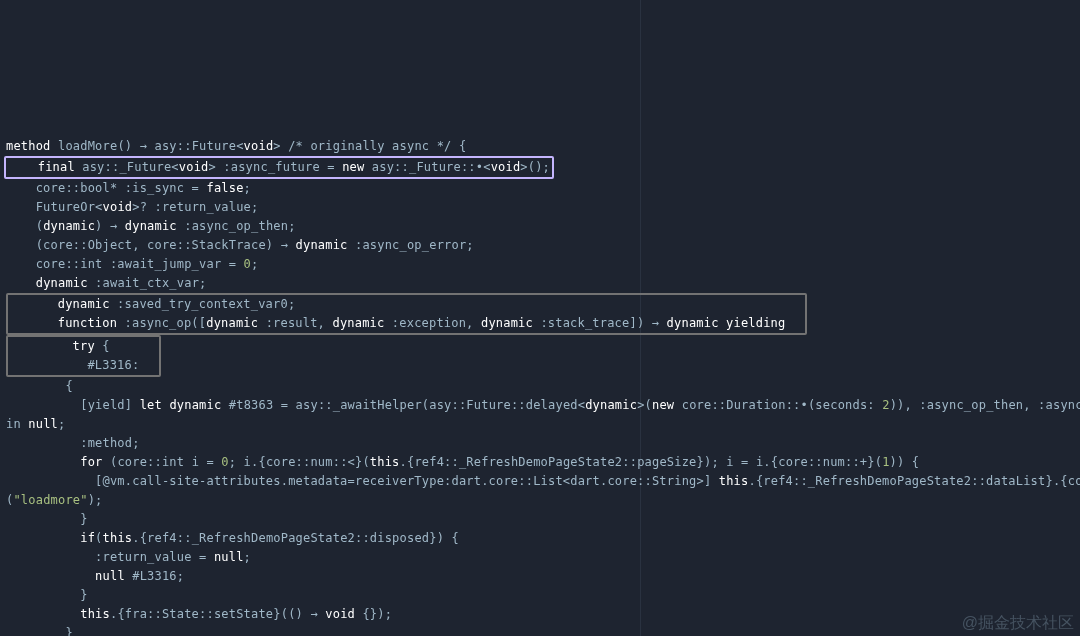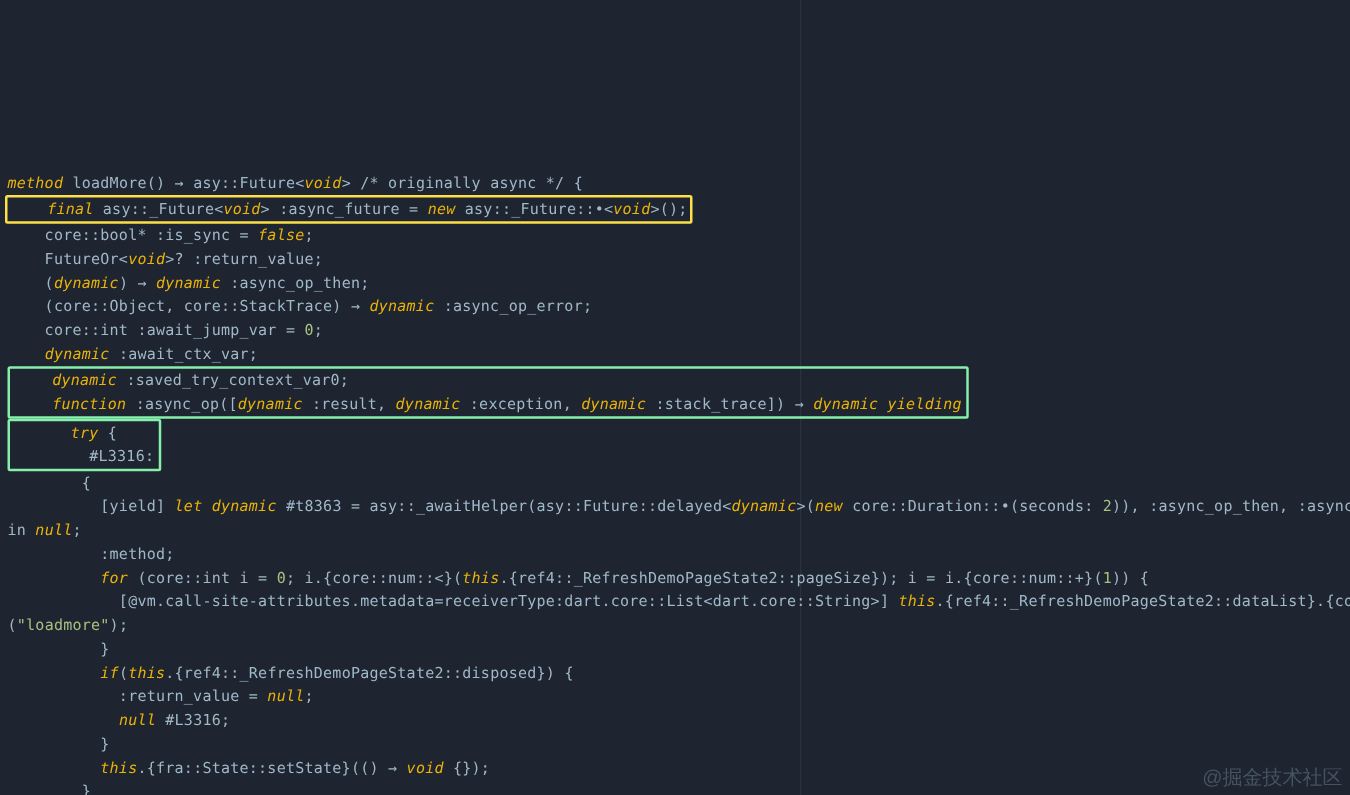--- a/index.html
+++ b/index.html
@@ -13,33 +13,33 @@
     height: 636px;
     overflow: hidden;
     position: relative;
     white-space: pre;
   }
   .code-area {
     padding: 4px 0 4px 6px;
     position: relative;
     letter-spacing: 0.2px;
   }
-  .kw { color: #eab308; font-style: italic; }     
+  .kw { color: #ffffff; }     
   .str, .num { color: #a8c080; }
   .box {
-    border: 2px solid #fde047;
+    border: 2px solid #c4b5fd;
     border-radius: 2px;
     display: inline-block;
     padding: 0 2px;
     margin-left: -2px;
   }
   .box-block {
-    border: 2px solid #86efac;
+    border: 2px solid #737373;
     border-radius: 2px;
-    padding: 0 4px;
+    padding: 0 20px;
     display: inline-block;
   }
   .watermark {
     position: absolute;
     right: 6px;
     bottom: 4px;
     color: #5a6b7a;
     font-size: 16px;
     font-family: sans-serif;
     opacity: 0.65;

